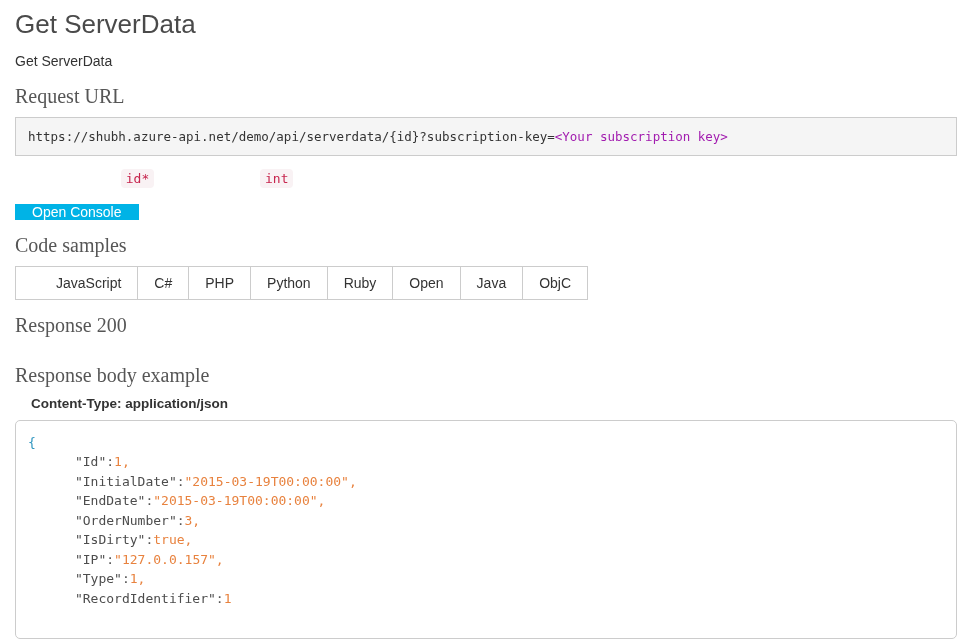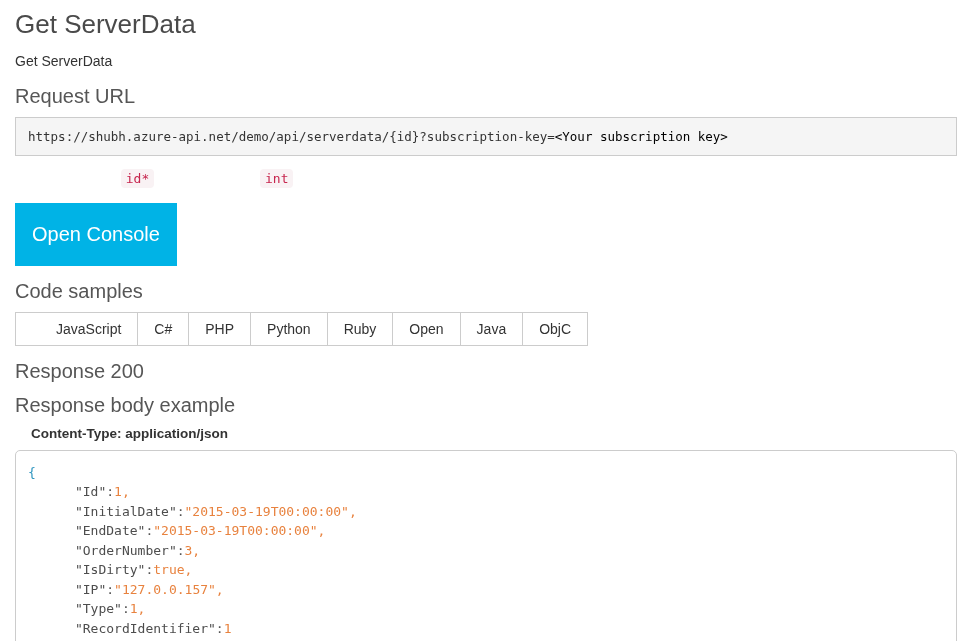--- a/index.html
+++ b/index.html
@@ -13,75 +13,75 @@
   }
   h1 {
     font-size: 26px; font-weight: 300; color: #4a4a4a;
     margin: 2px 0 13px 0; line-height: 1.15;
   }
   .subtitle {
     font-size: 14px; color: #333; margin: 0 0 15px 0;
   }
   h2 {
     font-size: 20px; font-weight: 300; color: #565656;
-    margin: 0 0 9px 0; line-height: 1.2;
+    margin: 0 0 9px 0; line-height: 1.2; font-family: Liberation Serif, serif;
   }
   .url-box {
     background: #f5f5f5;
     border: 1px solid #ccc;
     padding: 11px 12px;
     font-family: "DejaVu Sans Mono", "Liberation Mono", monospace;
     font-size: 12.5px;
     color: #333;
     margin-bottom: 13px;
     white-space: nowrap;
     overflow: hidden;
   }
-  .url-key { color: #000000; }
+  .url-key { color: #a21caf; }
   .param-row {
     display: flex; align-items: flex-start;
     margin: 2px 0 16px 0;
   }
   .param-name-col { width: 245px; text-align: center; }
   code.badge {
     font-family: "DejaVu Sans Mono", "Liberation Mono", monospace;
     font-size: 13px;
     color: #c7254e;
     background: #f9f2f4;
     padding: 2px 5px;
     border-radius: 4px;
   }
   .open-console {
     display: inline-block;
     background: #00b3e6;
     color: #fff;
     border: none;
     font-family: "Liberation Sans", sans-serif;
-    font-size: 20px;
-    padding: 20px 17px;
+    font-size: 14px;
+    padding: 0 17px;
     margin: 0 0 13px 0;
     cursor: pointer;
   }
   .tabs {
     display: inline-flex;
     border: 1px solid #ccc;
     margin: 0 0 13px 0;
     background: #fff;
     padding-left: 24px;
   }
   .tab {
     padding: 8px 16px;
     font-size: 14px;
     color: #333;
     border-right: 1px solid #ccc;
     cursor: pointer;
     white-space: nowrap;
   }
   .tab:last-child { border-right: none; }
-  .resp-heading { margin-bottom: 10px; }
+  .resp-heading { margin-bottom: 26px; }
   .content-type {
     font-size: 13.5px; font-weight: bold; color: #333;
     margin: 3px 0 9px 16px;
   }
   .json-box {
     border: 1px solid #ccc;
     border-radius: 5px;
     background: #fff;
     padding: 12px 12px;
     font-family: "DejaVu Sans Mono", "Liberation Mono", monospace;

